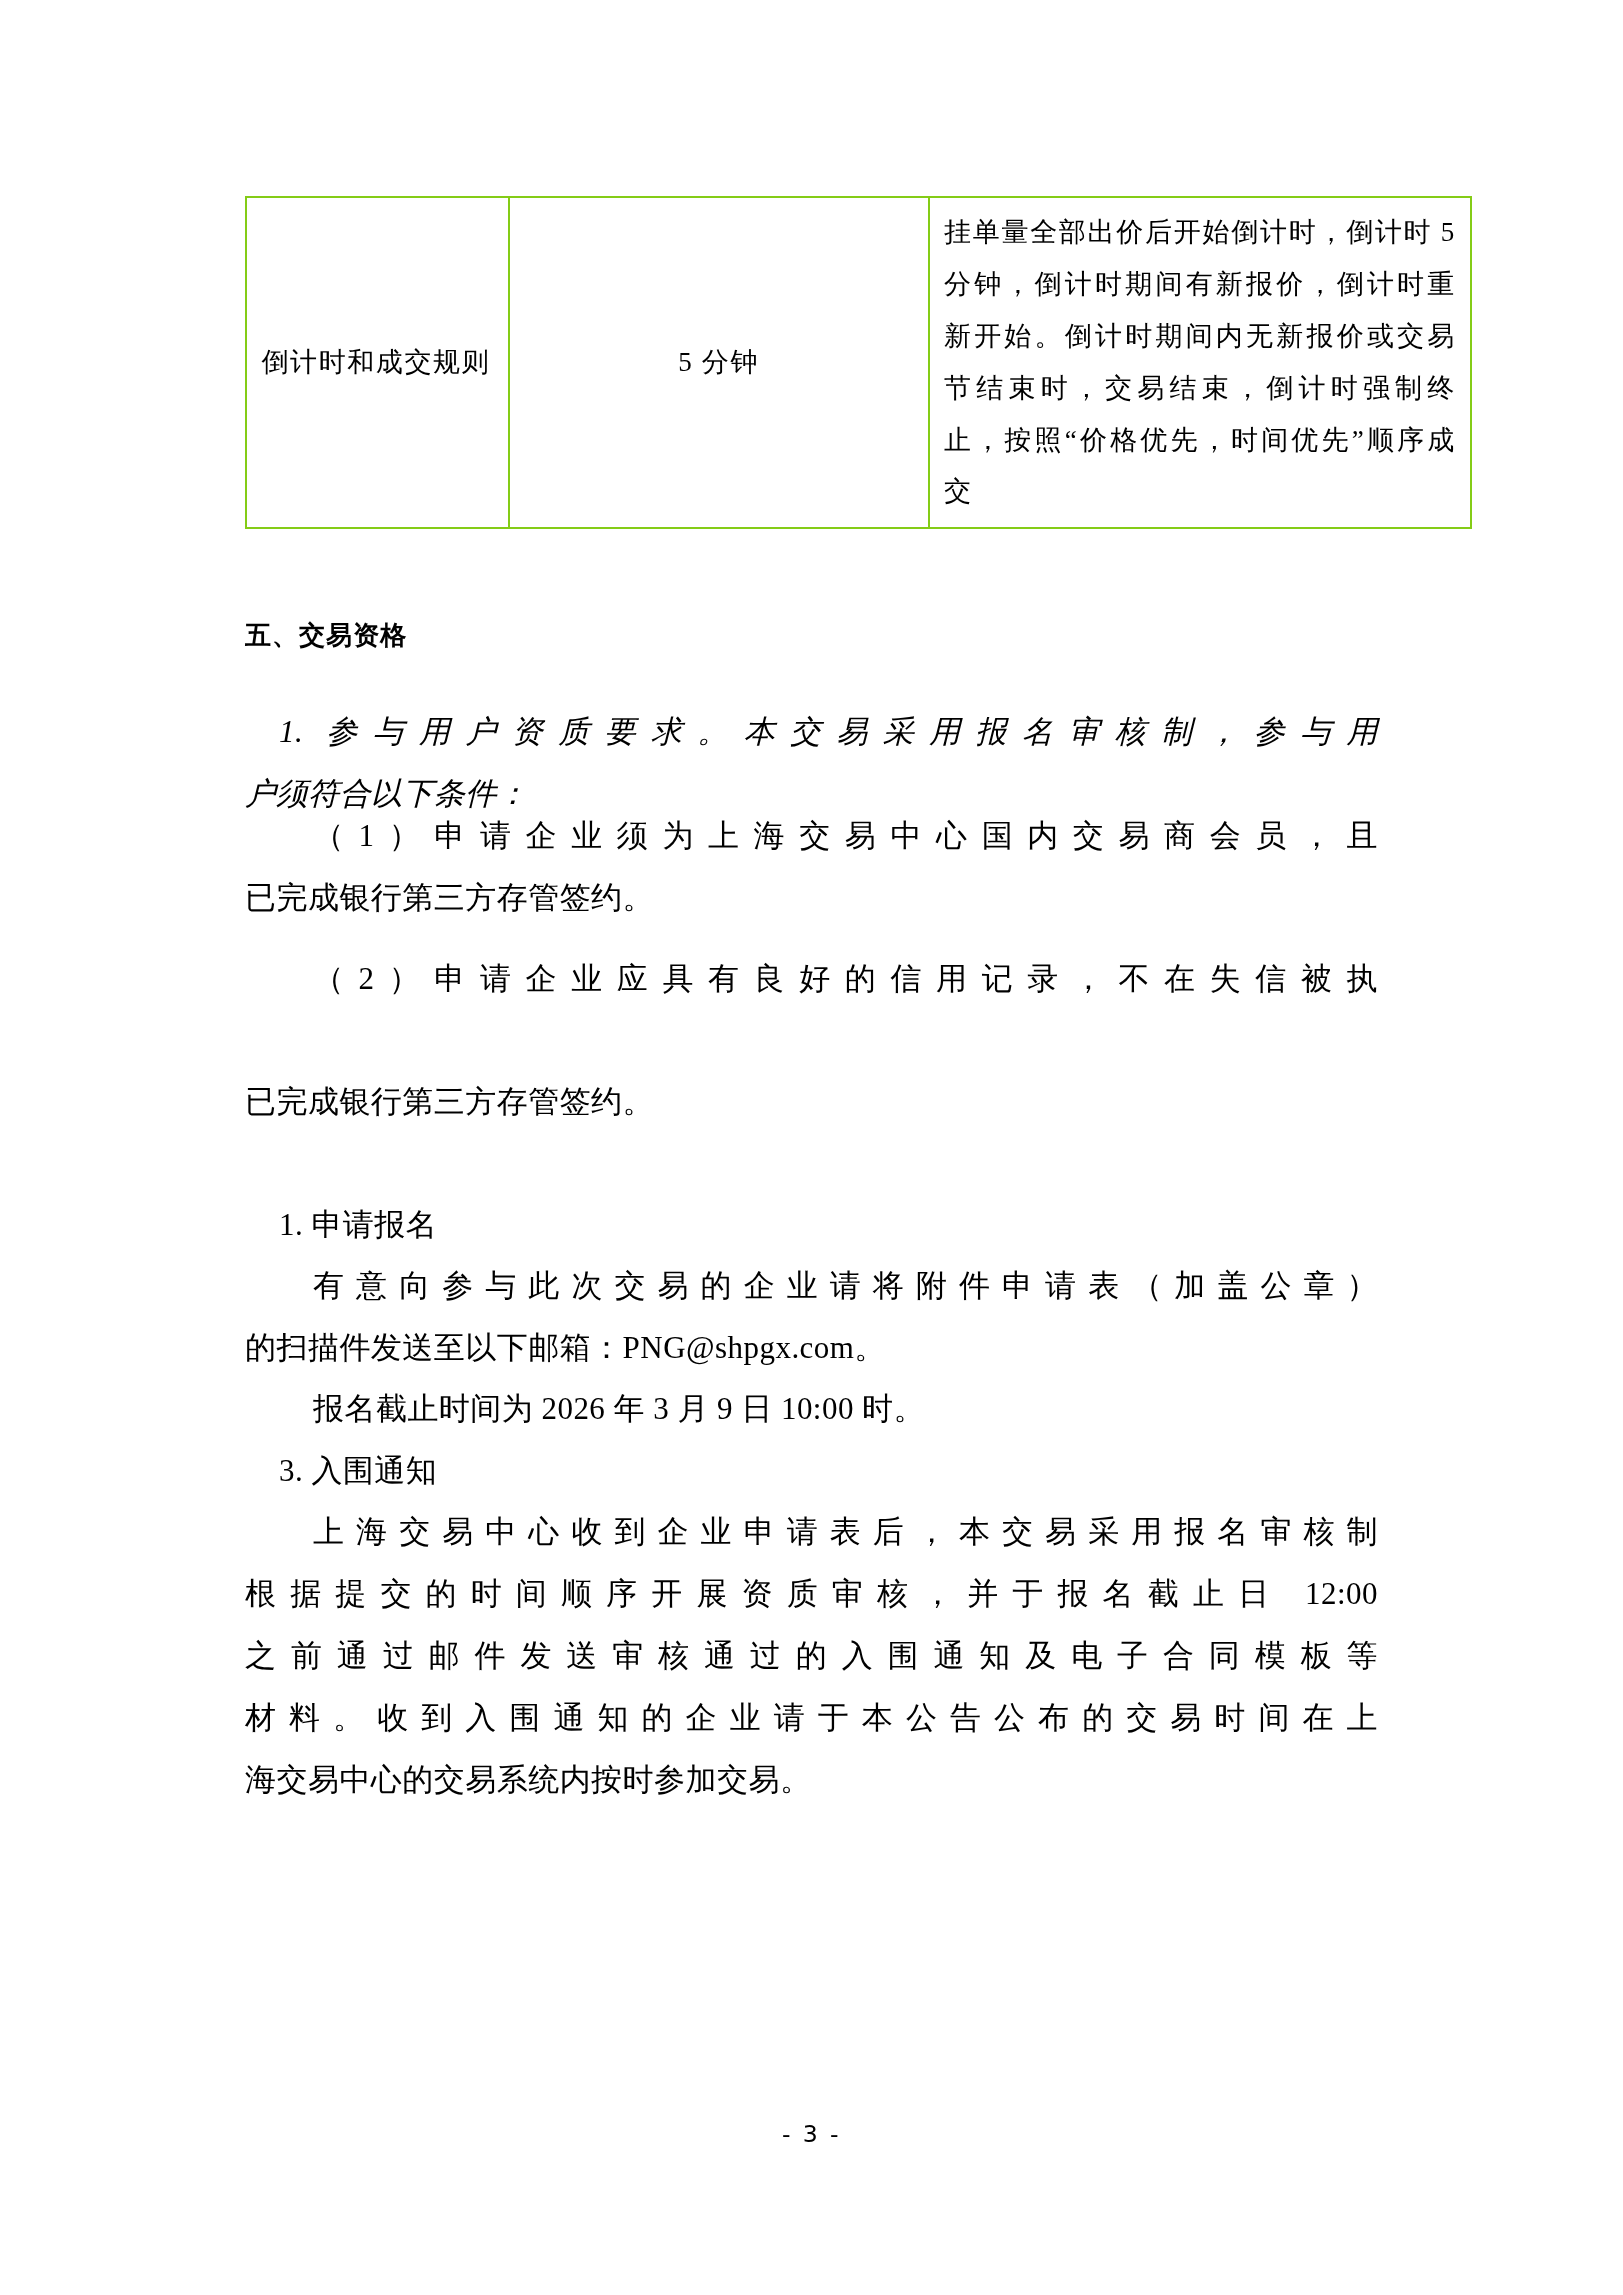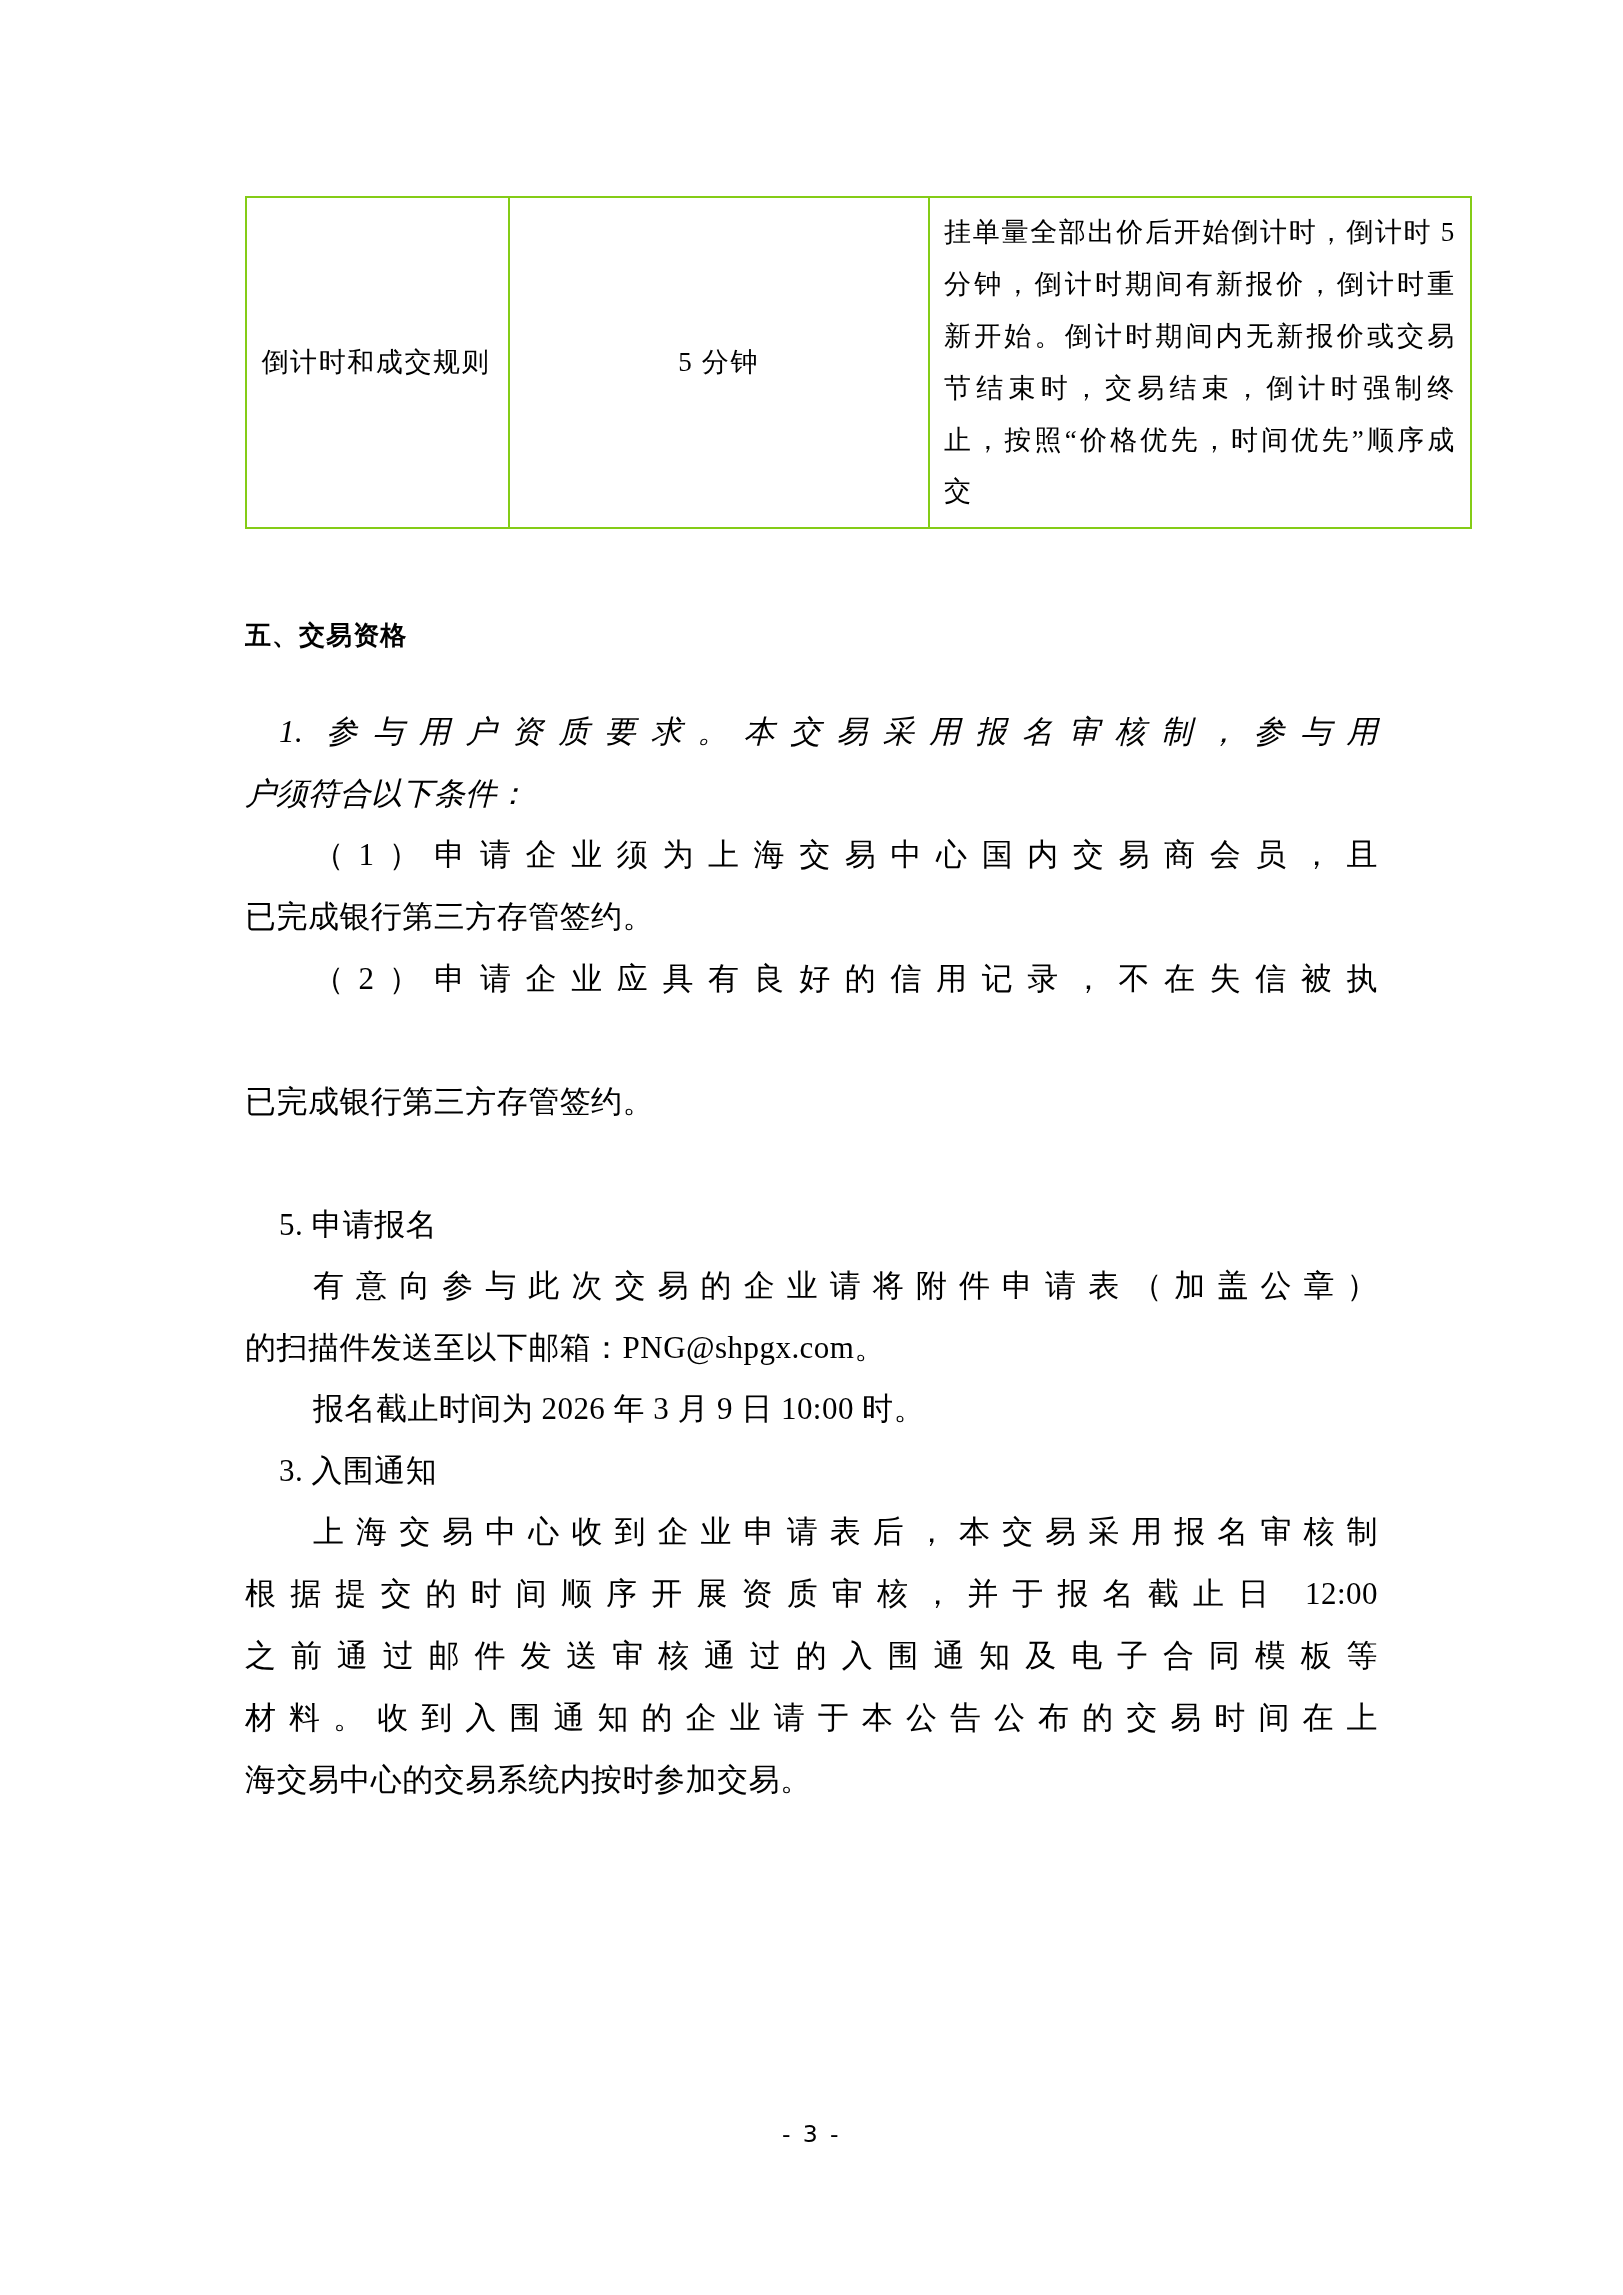--- a/index.html
+++ b/index.html
@@ -120,35 +120,35 @@
     </tbody>
   </table>
 
   <div class="section-heading" style="top: 618px;">五、交易资格</div>
 
   <div class="para" style="top: 701px; font-style: italic;">
     <span class="line indent1 justify">1. 参与用户资质要求。本交易采用报名审核制，参与用</span>
     <span class="line">户须符合以下条件：</span>
   </div>
 
-  <div class="para" style="top: 824px;">
+  <div class="para" style="top: 805px;">
     <span class="line indent2 justify">（1）申请企业须为上海交易中心国内交易商会员，且</span>
     <span class="line">已完成银行第三方存管签约。</span>
   </div>
 
   <div class="para" style="top: 948px;">
     <span class="line indent2 justify">（2）申请企业应具有良好的信用记录，不在失信被执</span>
   </div>
 
   <div class="para" style="top: 1071px;">
     <span class="line">已完成银行第三方存管签约。</span>
   </div>
 
   <div class="para" style="top: 1194px;">
-    <span class="line indent1">5. 申请报名</span>
+    <span class="line indent1">1. 申请报名</span>
   </div>
 
   <div class="para" style="top: 1255px;">
     <span class="line indent2 justify">有意向参与此次交易的企业请将附件申请表（加盖公章）</span>
     <span class="line">的扫描件发送至以下邮箱：PNG@shpgx.com。</span>
   </div>
 
   <div class="para" style="top: 1378px;">
     <span class="line indent2">报名截止时间为 2026 年 3 月 9 日 10:00 时。</span>
   </div>

